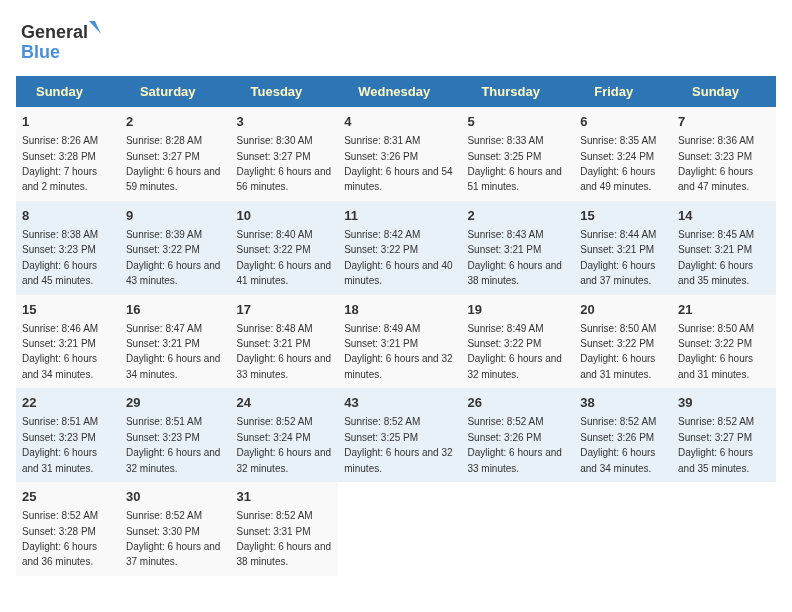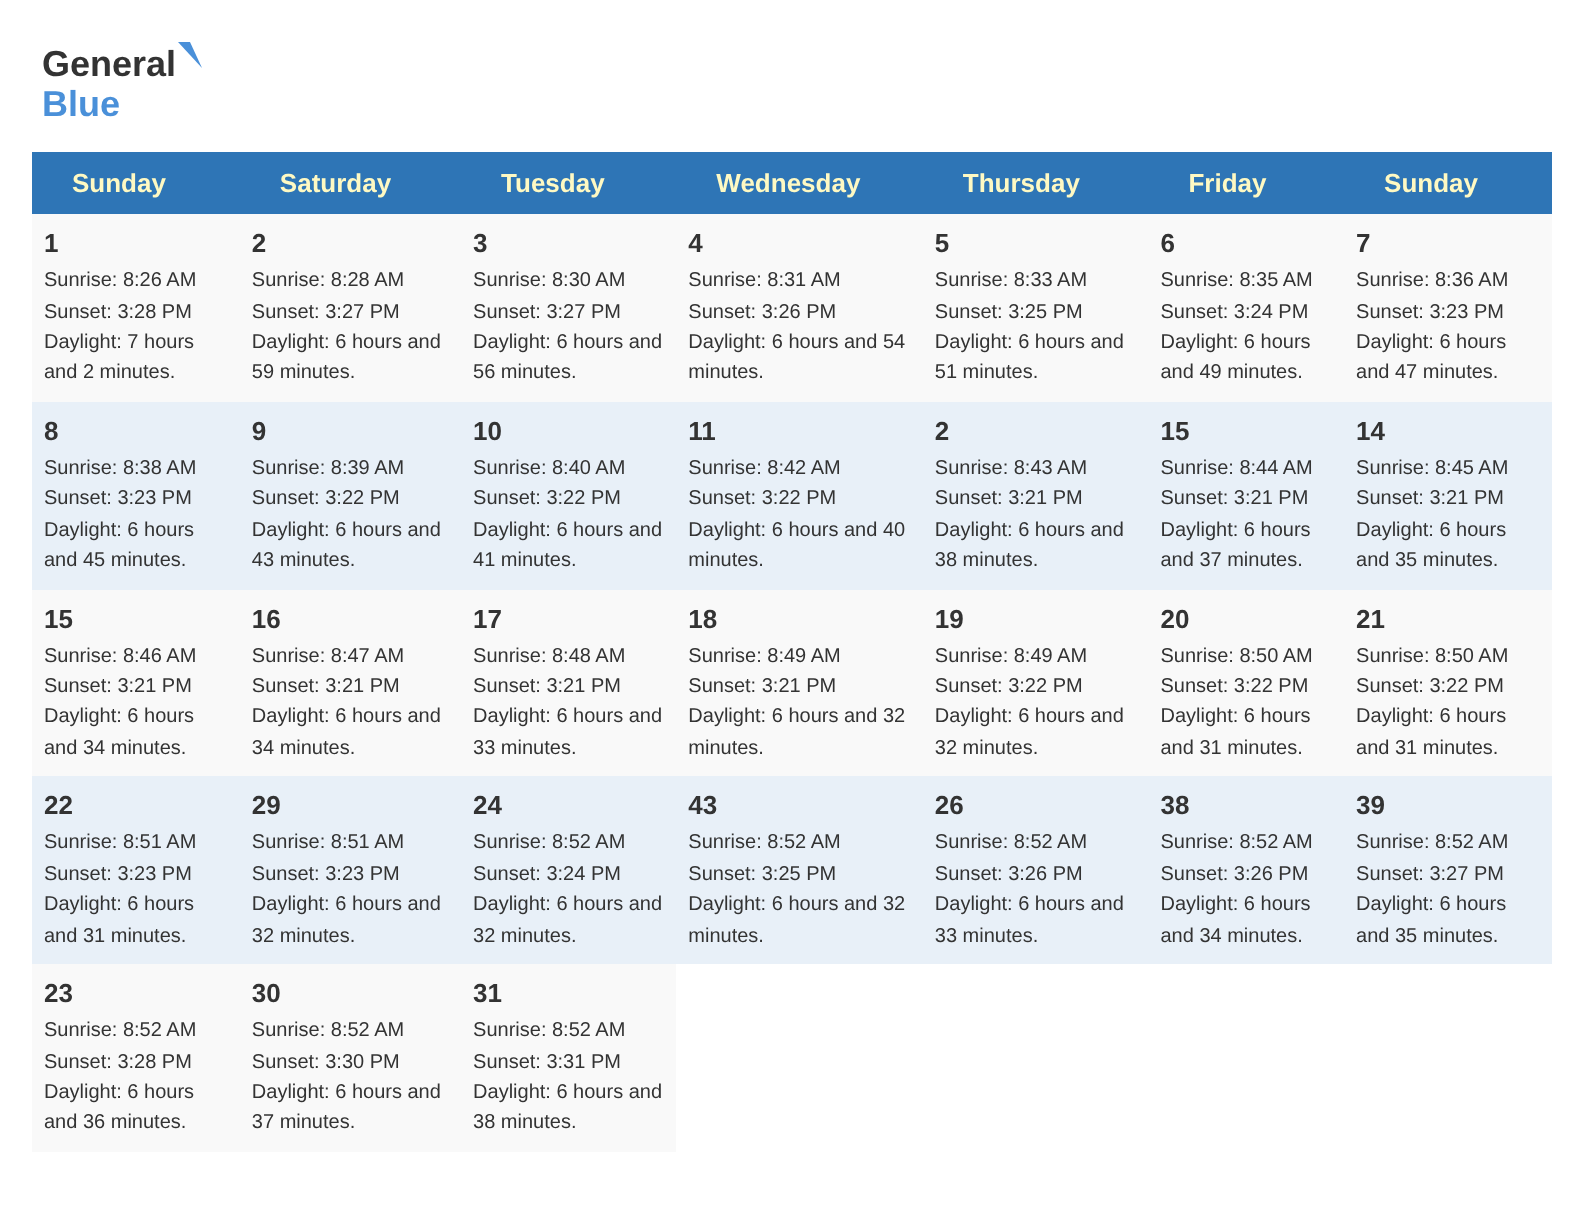--- a/index.html
+++ b/index.html
@@ -163,21 +163,21 @@
         <td><span class="day-num">43</span>
 <span class="day-info">Sunrise: 8:52 AM<br>Sunset: 3:25 PM<br>Daylight: 6 hours and 32 minutes.</span></td>
         <td><span class="day-num">26</span>
 <span class="day-info">Sunrise: 8:52 AM<br>Sunset: 3:26 PM<br>Daylight: 6 hours and 33 minutes.</span></td>
         <td><span class="day-num">38</span>
 <span class="day-info">Sunrise: 8:52 AM<br>Sunset: 3:26 PM<br>Daylight: 6 hours and 34 minutes.</span></td>
         <td><span class="day-num">39</span>
 <span class="day-info">Sunrise: 8:52 AM<br>Sunset: 3:27 PM<br>Daylight: 6 hours and 35 minutes.</span></td>
       </tr>
       <tr>
-        <td><span class="day-num">23</span>
+        <td><span class="day-num">25</span>
 <span class="day-info">Sunrise: 8:52 AM<br>Sunset: 3:28 PM<br>Daylight: 6 hours and 36 minutes.</span></td>
         <td><span class="day-num">30</span>
 <span class="day-info">Sunrise: 8:52 AM<br>Sunset: 3:30 PM<br>Daylight: 6 hours and 37 minutes.</span></td>
         <td><span class="day-num">31</span>
 <span class="day-info">Sunrise: 8:52 AM<br>Sunset: 3:31 PM<br>Daylight: 6 hours and 38 minutes.</span></td>
         <td class="empty-cell"></td>
         <td class="empty-cell"></td>
         <td class="empty-cell"></td>
         <td class="empty-cell"></td>
       </tr>

